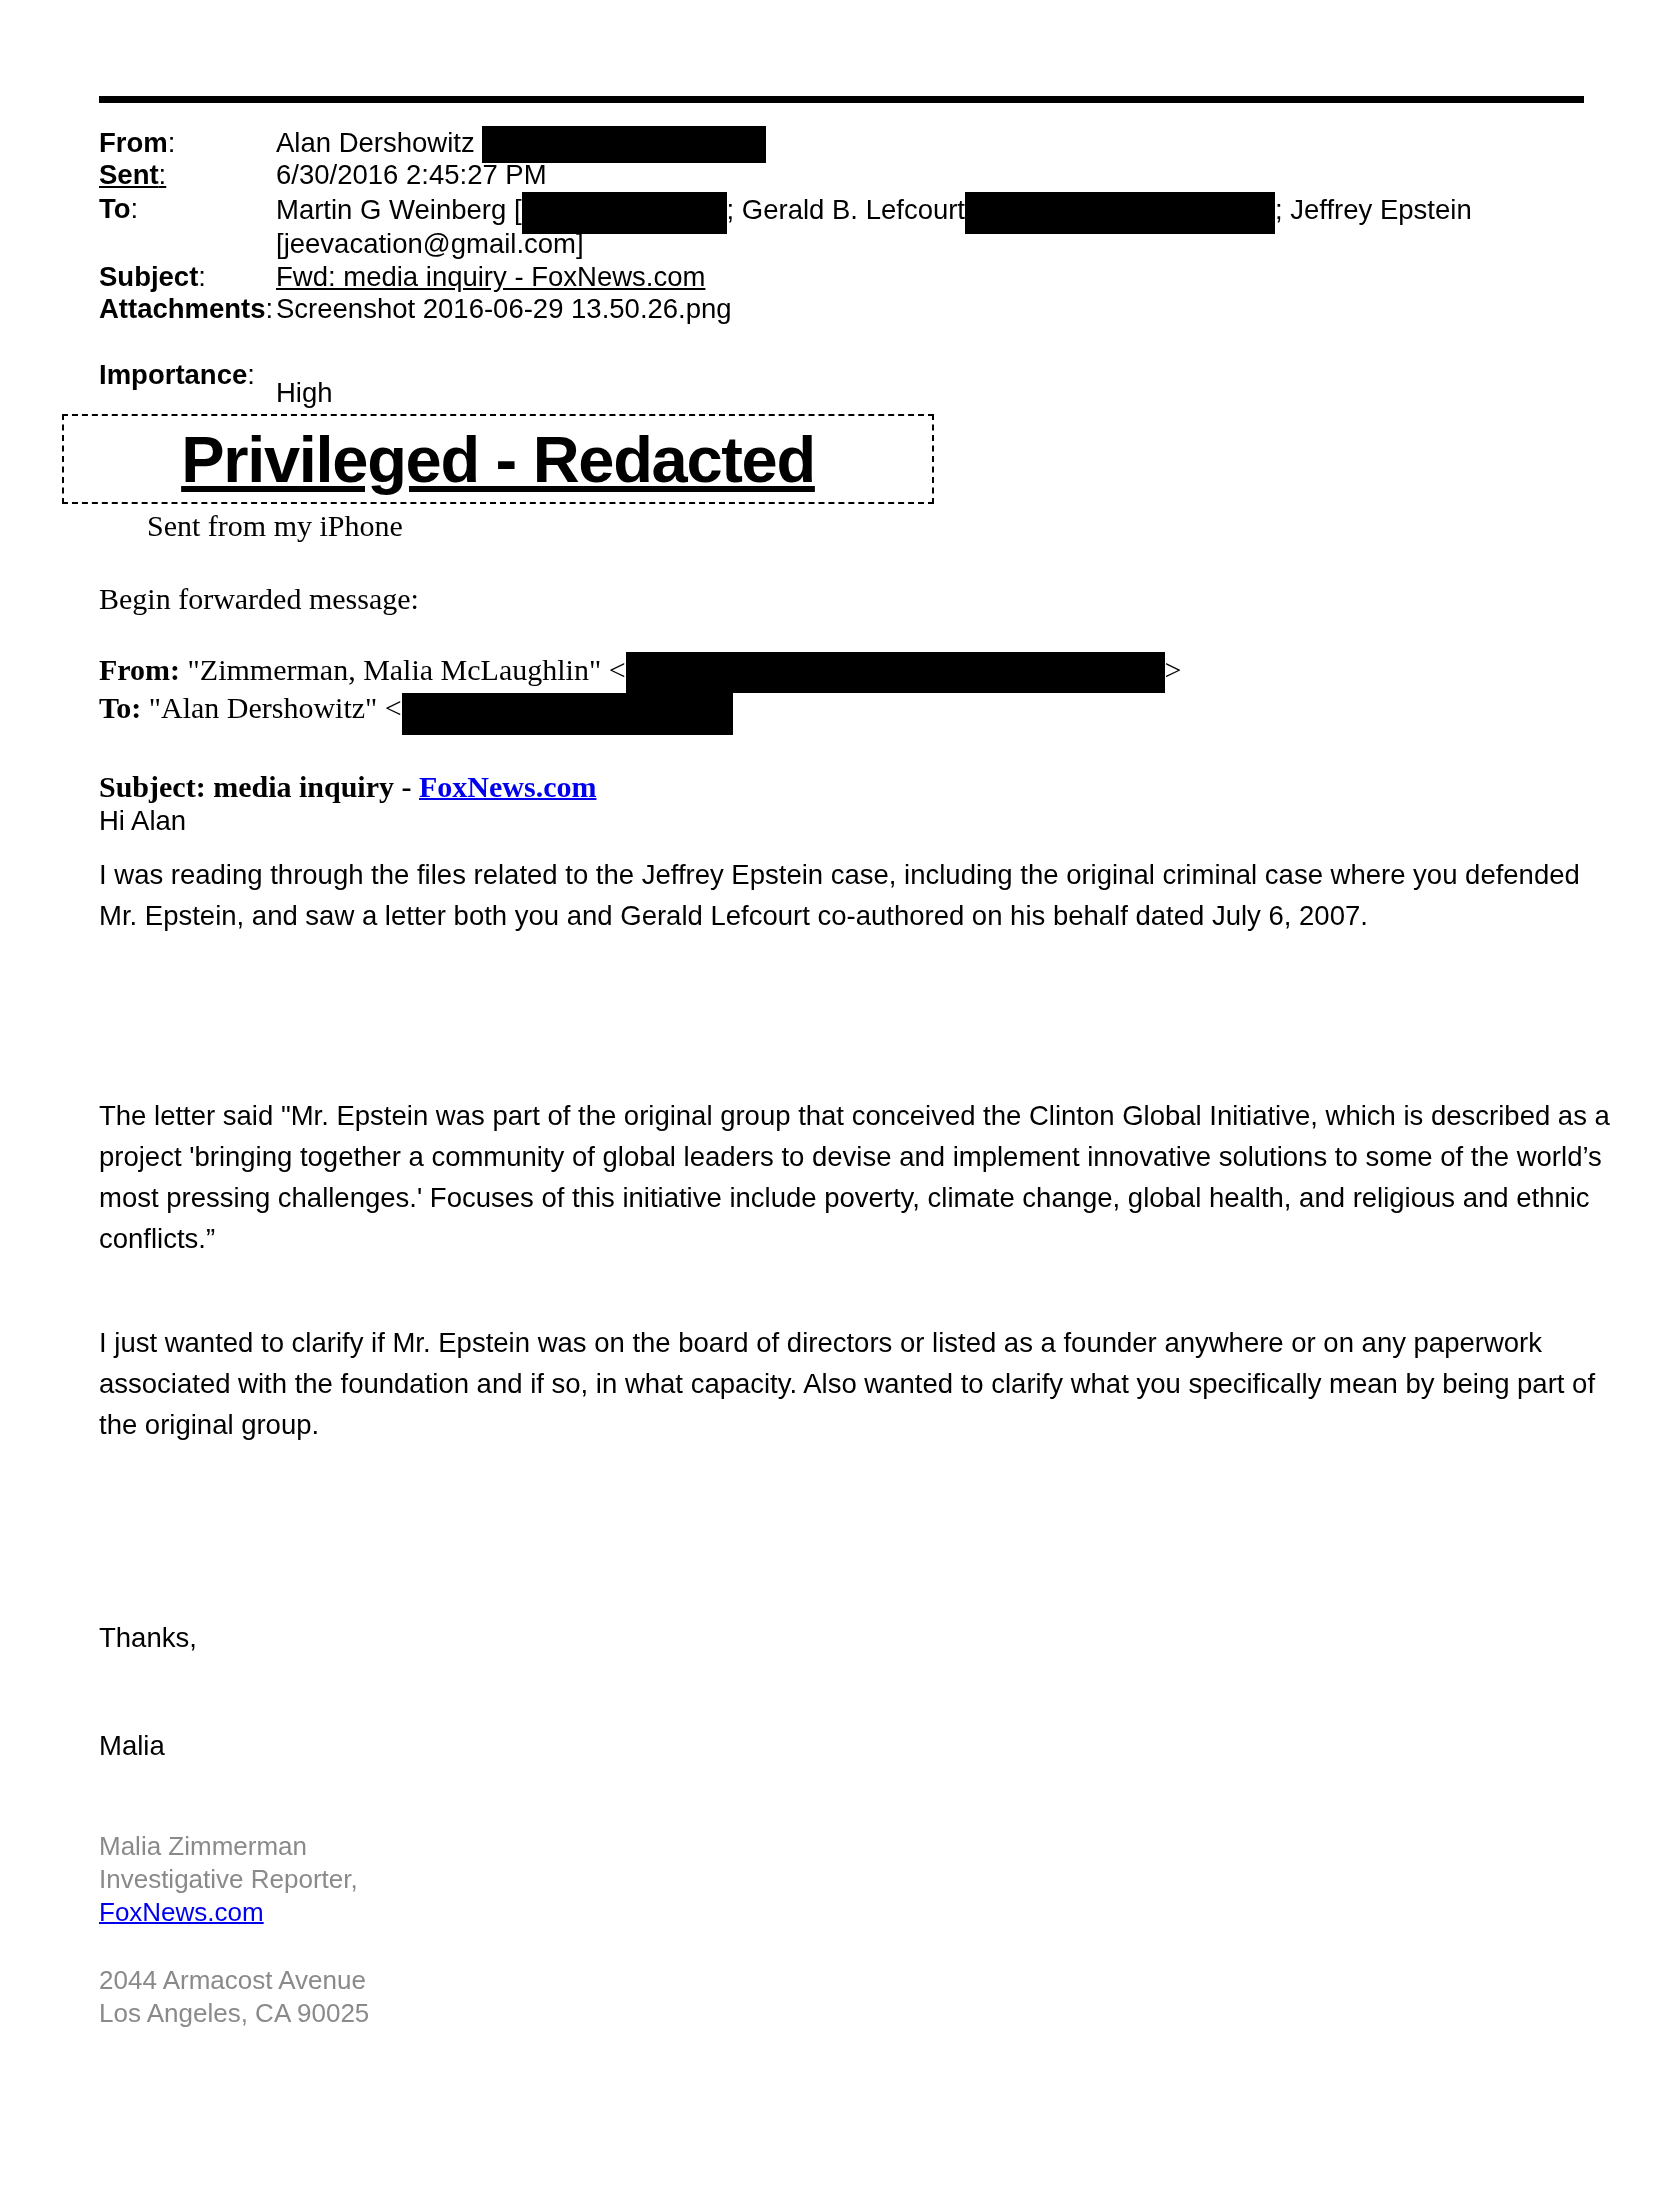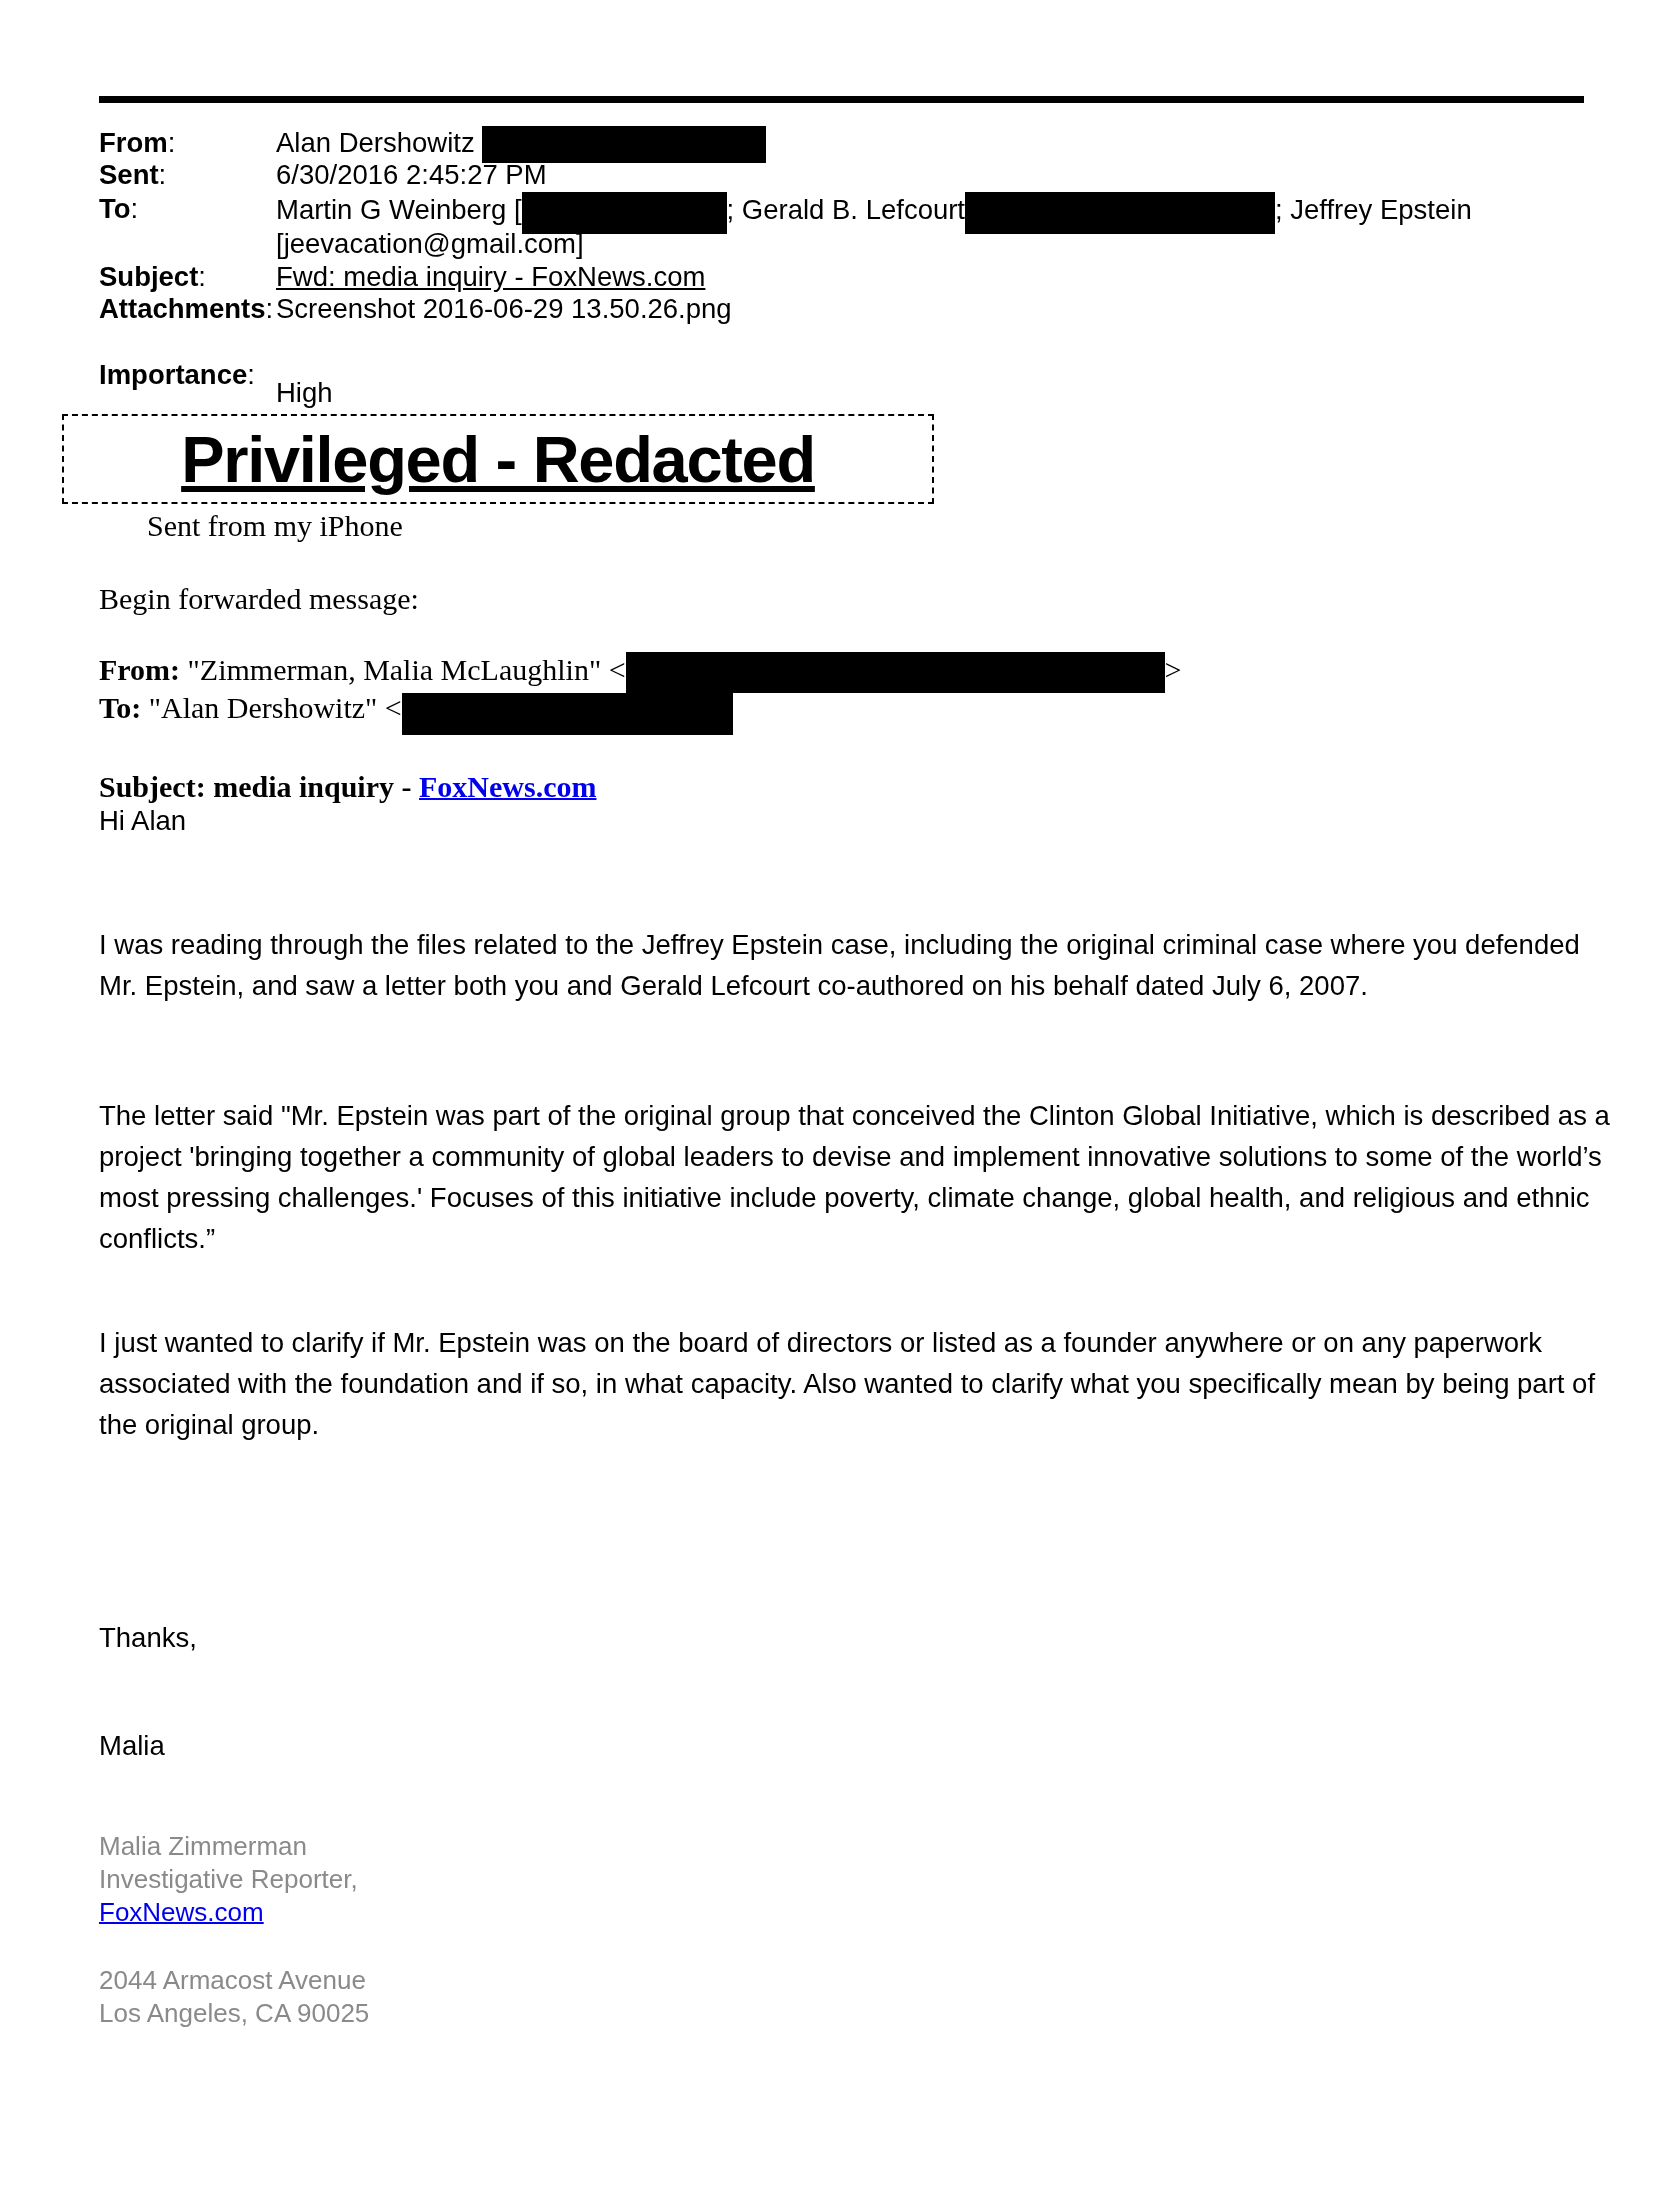--- a/index.html
+++ b/index.html
@@ -42,21 +42,21 @@
 </head>
 <body>
 
 <div class="page">
 
   <div class="abs top-rule"></div>
 
   <div class="abs hdr lab" style="top:126px;"><span class="hdr-label">From</span><span>:</span></div>
   <div class="abs hdr val" style="top:126px;"><span>Alan Dershowitz </span><span class="redact r-from"></span></div>
 
-  <div class="abs hdr lab" style="top:158px;"><span class="hdr-label">Sent</span><span>:</span></div>
+  <div class="abs hdr lab" style="top:158px;text-decoration:underline;"><span class="hdr-label">Sent</span><span>:</span></div>
   <div class="abs hdr val" style="top:158px;">6/30/2016 2:45:27 PM</div>
 
   <div class="abs hdr lab" style="top:192px;"><span class="hdr-label">To</span><span>:</span></div>
   <div class="abs hdr val" style="top:192px;"><span>Martin G Weinberg [</span><span class="redact r-to1"></span><span>; Gerald B. Lefcourt</span><span class="redact r-to2"></span><span>; Jeffrey Epstein</span></div>
   <div class="abs hdr val" style="top:227px;">[jeevacation@gmail.com]</div>
 
   <div class="abs hdr lab" style="top:260px;"><span class="hdr-label">Subject</span><span>:</span></div>
   <div class="abs hdr val" style="top:260px;text-decoration:underline;">Fwd: media inquiry - FoxNews.com</div>
 
   <div class="abs hdr lab" style="top:292px;"><span class="hdr-label">Attachments</span><span>:</span></div>
@@ -74,21 +74,21 @@
   <div class="abs serif serif-line" style="left:99px;top:579px;">Begin forwarded message:</div>
 
   <div class="abs serif serif-line" style="left:99px;top:650px;"><span class="fwd-label">From:</span><span> "Zimmerman, Malia McLaughlin" &lt;</span><span class="redact r-fwd-from"></span><span>&gt;</span></div>
 
   <div class="abs serif serif-line" style="left:99px;top:688px;"><span class="fwd-label">To:</span><span> "Alan Dershowitz" &lt;</span><span class="redact r-fwd-to"></span></div>
 
   <div class="abs serif serif-line fwd-subject" style="left:99px;top:727px;"><span>Subject:</span><span> media inquiry - </span><a class="link">FoxNews.com</a></div>
 
   <div class="abs body-par one-line" style="top:800px;">Hi Alan</div>
 
-  <div class="abs body-par" style="top:924px;">I was reading through the files related to the Jeffrey Epstein case, including the original criminal case where you defended Mr. Epstein, and saw a letter both you and Gerald Lefcourt co-authored on his behalf dated July 6, 2007.</div>
+  <div class="abs body-par" style="top:854px;">I was reading through the files related to the Jeffrey Epstein case, including the original criminal case where you defended Mr. Epstein, and saw a letter both you and Gerald Lefcourt co-authored on his behalf dated July 6, 2007.</div>
 
   <div class="abs body-par" style="top:1095px;">The letter said "Mr. Epstein was part of the original group that conceived the Clinton Global Initiative, which is described as a project 'bringing together a community of global leaders to devise and implement innovative solutions to some of the world’s most pressing challenges.' Focuses of this initiative include poverty, climate change, global health, and religious and ethnic conflicts.”</div>
 
   <div class="abs body-par" style="top:1322px;">I just wanted to clarify if Mr. Epstein was on the board of directors or listed as a founder anywhere or on any paperwork associated with the foundation and if so, in what capacity. Also wanted to clarify what you specifically mean by being part of the original group.</div>
 
 
   <div class="abs body-par one-line" style="top:1617px;">Thanks,</div>
 
   <div class="abs body-par one-line" style="top:1725px;">Malia</div>
 

